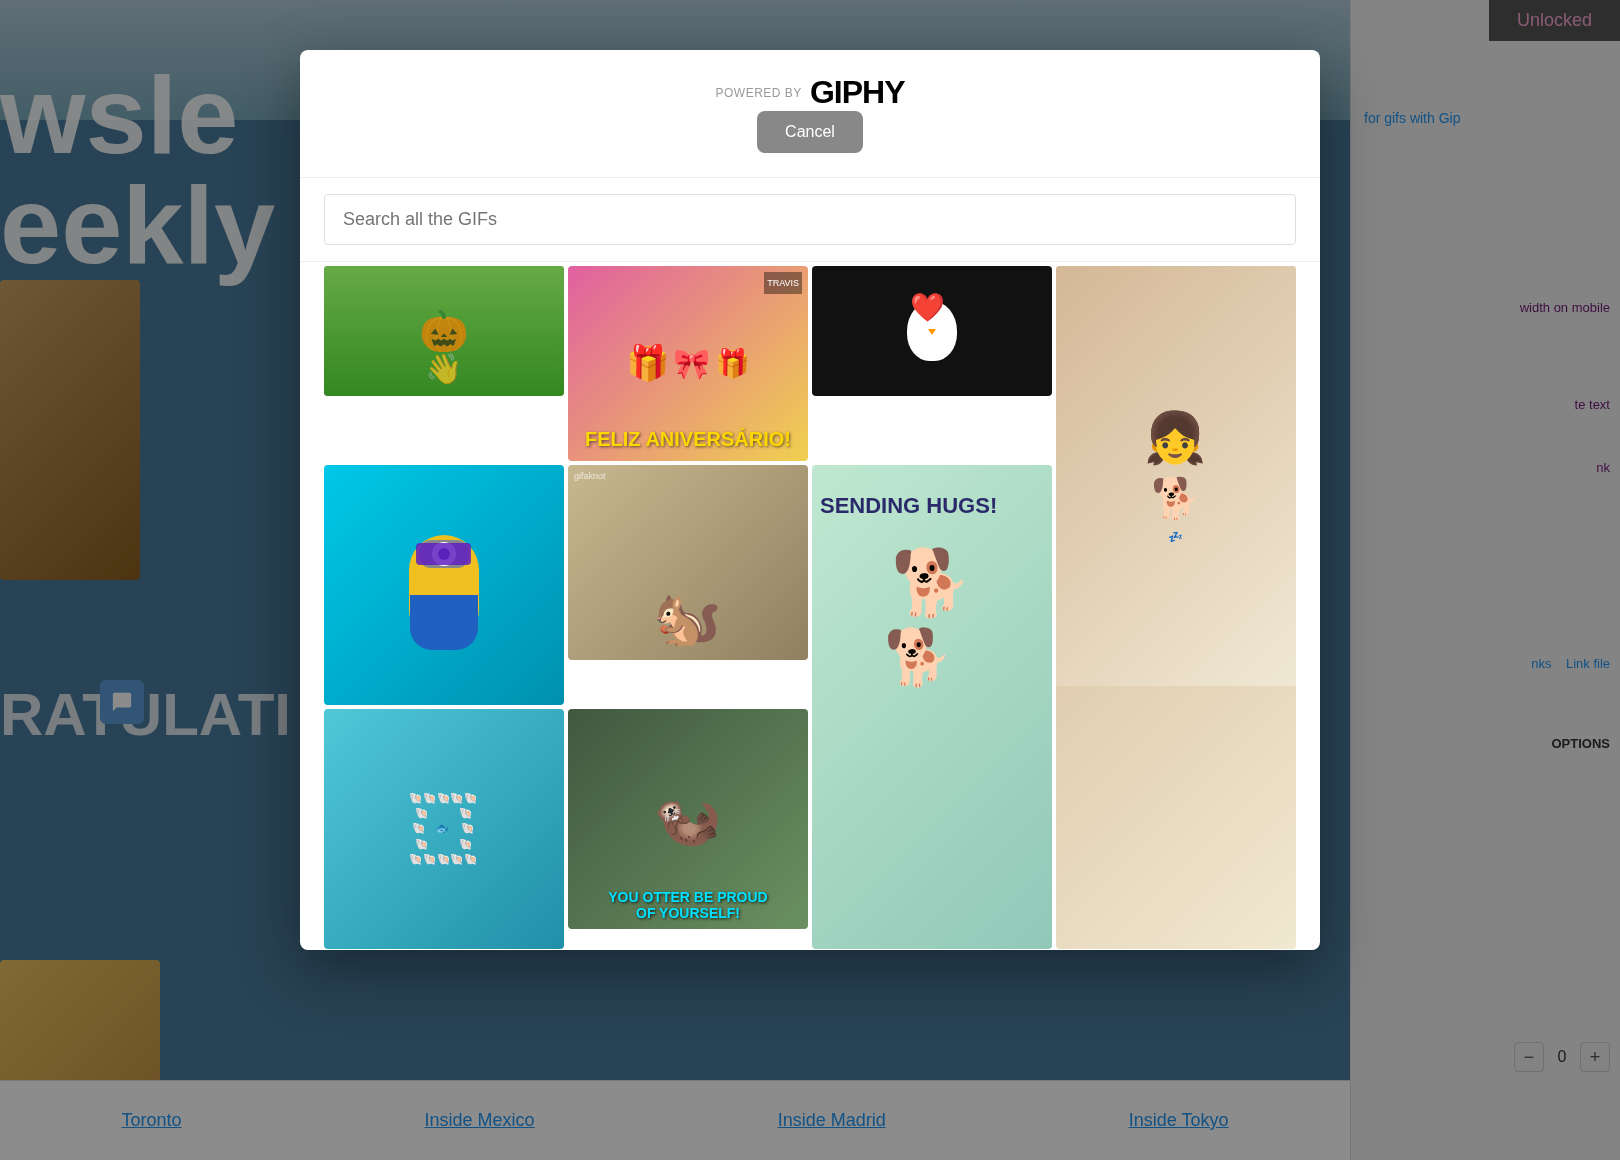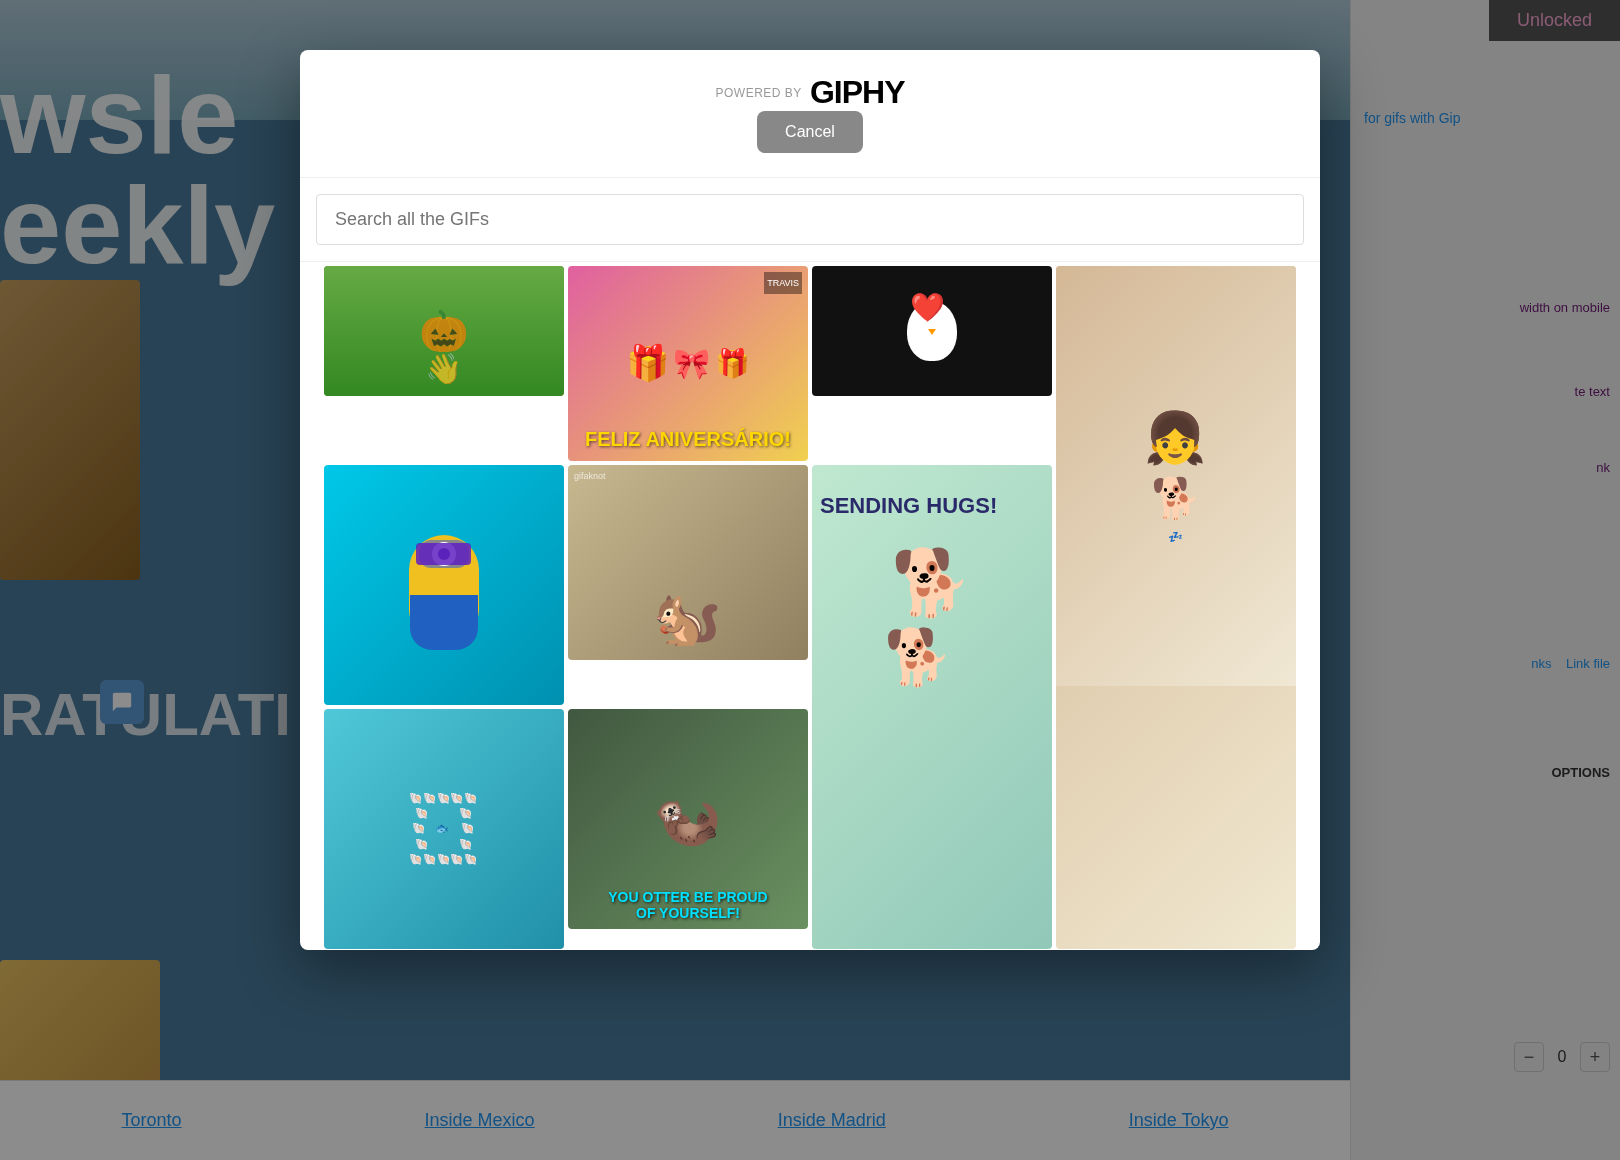--- a/index.html
+++ b/index.html
@@ -104,21 +104,21 @@
       color: #2196F3;
     }
 
     .sidebar-option {
       position: absolute;
       right: 10px;
       font-size: 13px;
       color: #701a75;
     }
     .sidebar-option-2 { top: 300px; }
-    .sidebar-option-3 { top: 384px; }
+    .sidebar-option-3 { top: 397px; }
     .sidebar-option-4 { top: 460px; }
     .sidebar-option-links { top: 656px; color: #2196F3; }
     .sidebar-options-label { top: 730px; font-weight: bold; font-size: 13px; color: #333; }
 
     
     .bottom-nav {
       position: absolute;
       bottom: 0;
       left: 0;
       right: 270px;
@@ -209,21 +209,21 @@
       color: white;
       border: none;
       border-radius: 8px;
       padding: 12px 28px;
       font-size: 16px;
       cursor: pointer;
       font-weight: 500;
     }
 
     .search-bar-container {
-      padding: 16px 16px;
+      padding: 16px 24px;
       border-bottom: 1px solid #eee;
     }
 
     .search-input {
       width: 100%;
       padding: 14px 18px;
       border: 1.5px solid #ddd;
       border-radius: 4px;
       font-size: 18px;
       color: #bbb;
@@ -394,21 +394,21 @@
   <div class="unlocked-badge">Unlocked</div>
   <div class="sidebar-text" style="top:100px; color:#2196F3; font-size:14px;">for gifs with Gip</div>
   <div class="sidebar-option sidebar-option-2">width on mobile</div>
   <div class="sidebar-option sidebar-option-3">te text</div>
   <div class="sidebar-option sidebar-option-4">nk</div>
   <div class="sidebar-option sidebar-option-links">
     <span>nks</span>
     &nbsp;&nbsp;
     <span style="color:#2196F3; cursor:pointer;">Link file</span>
   </div>
-  <div class="sidebar-option sidebar-options-label" style="top:765px;">OPTIONS</div>
+  <div class="sidebar-option sidebar-options-label" style="top:736px;">OPTIONS</div>
 </div>
 
 <div class="number-controls">
   <div class="num-btn">−</div>
   <div class="num-value">0</div>
   <div class="num-btn">+</div>
 </div>
 
 <div class="bottom-nav">
   <span class="bottom-nav-item">Toronto</span>

